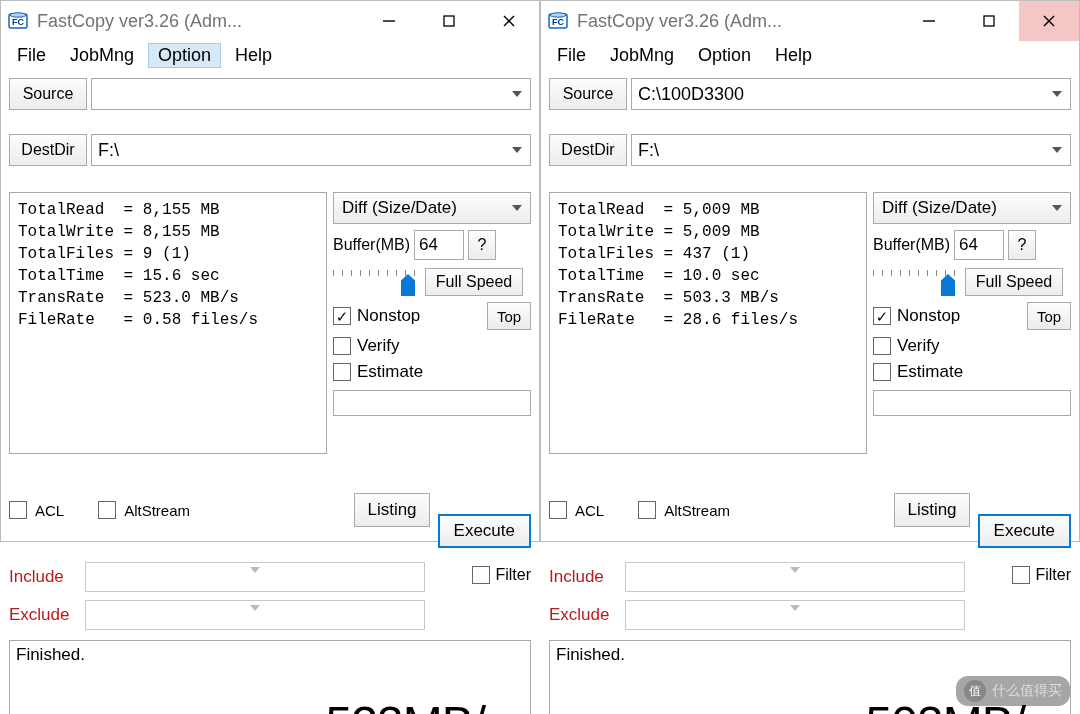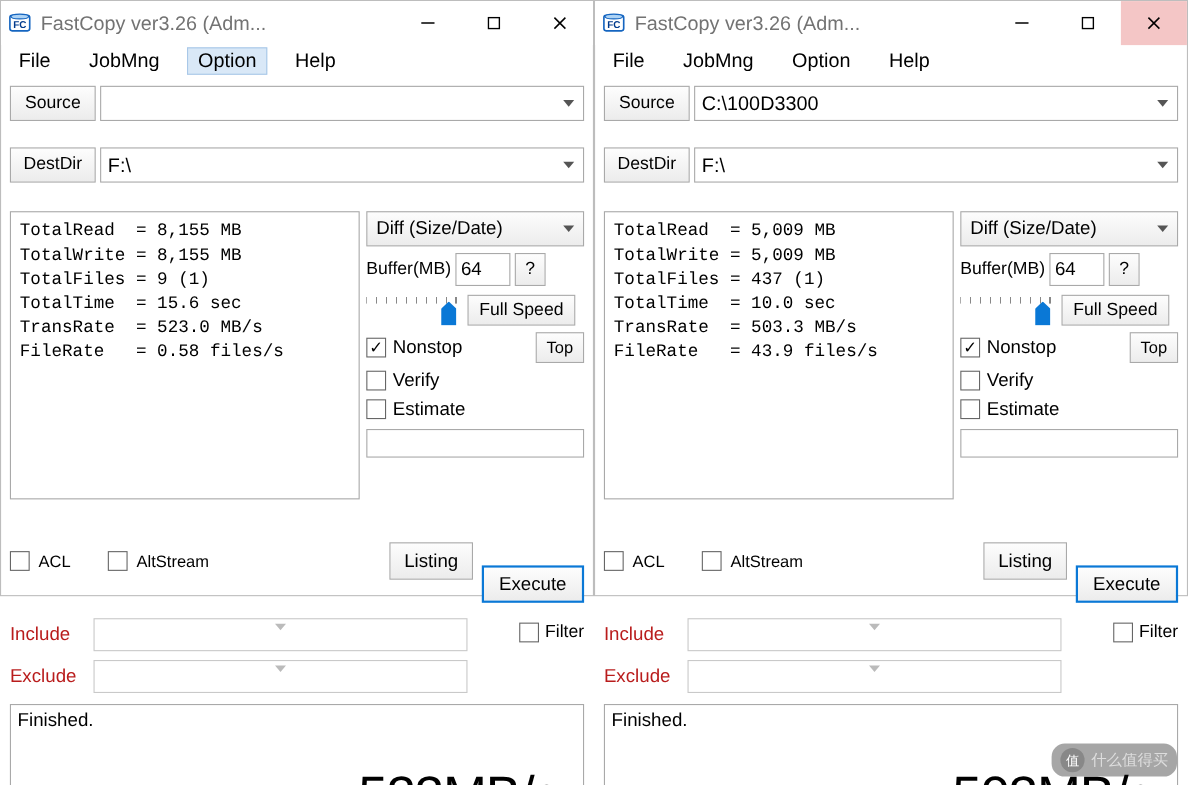--- a/index.html
+++ b/index.html
@@ -47,21 +47,21 @@
   .win-btn {
     width: 60px; height: 40px;
     display: flex;
     align-items: center;
     justify-content: center;
     font-size: 16px;
   }
   .win-btn.close-hover { background: #f4c6c6; }
   .menubar {
     display: flex;
-    gap: 15px;
+    gap: 4px;
     padding: 2px 6px 6px 6px;
     font-size: 18px;
   }
   .menu-item { padding: 2px 10px; }
   .menu-item.hover { background: #d9e8f7; border: 1px solid #a9c8e8; padding: 1px 9px; }
   .body-area {
     flex: 1;
     padding: 4px 8px 8px 8px;
     display: flex;
     flex-direction: column;
@@ -506,21 +506,21 @@
           <span>F:\</span>
           <span class="chev"></span>
         </div>
       </div>
       <div class="mid">
         <div class="stats-box">TotalRead  = 5,009 MB
 TotalWrite = 5,009 MB
 TotalFiles = 437 (1)
 TotalTime  = 10.0 sec
 TransRate  = 503.3 MB/s
-FileRate   = 43.9 files/s</div>
+FileRate   = 28.6 files/s</div>
         <div class="right-col">
           <div class="dropdown">
             <span>Diff (Size/Date)</span>
             <span class="chev"></span>
           </div>
           <div class="buf-row">
             <span class="buf-lbl">Buffer(MB)</span>
             <div class="buf-input">
                 <span>64</span>
               </div>

